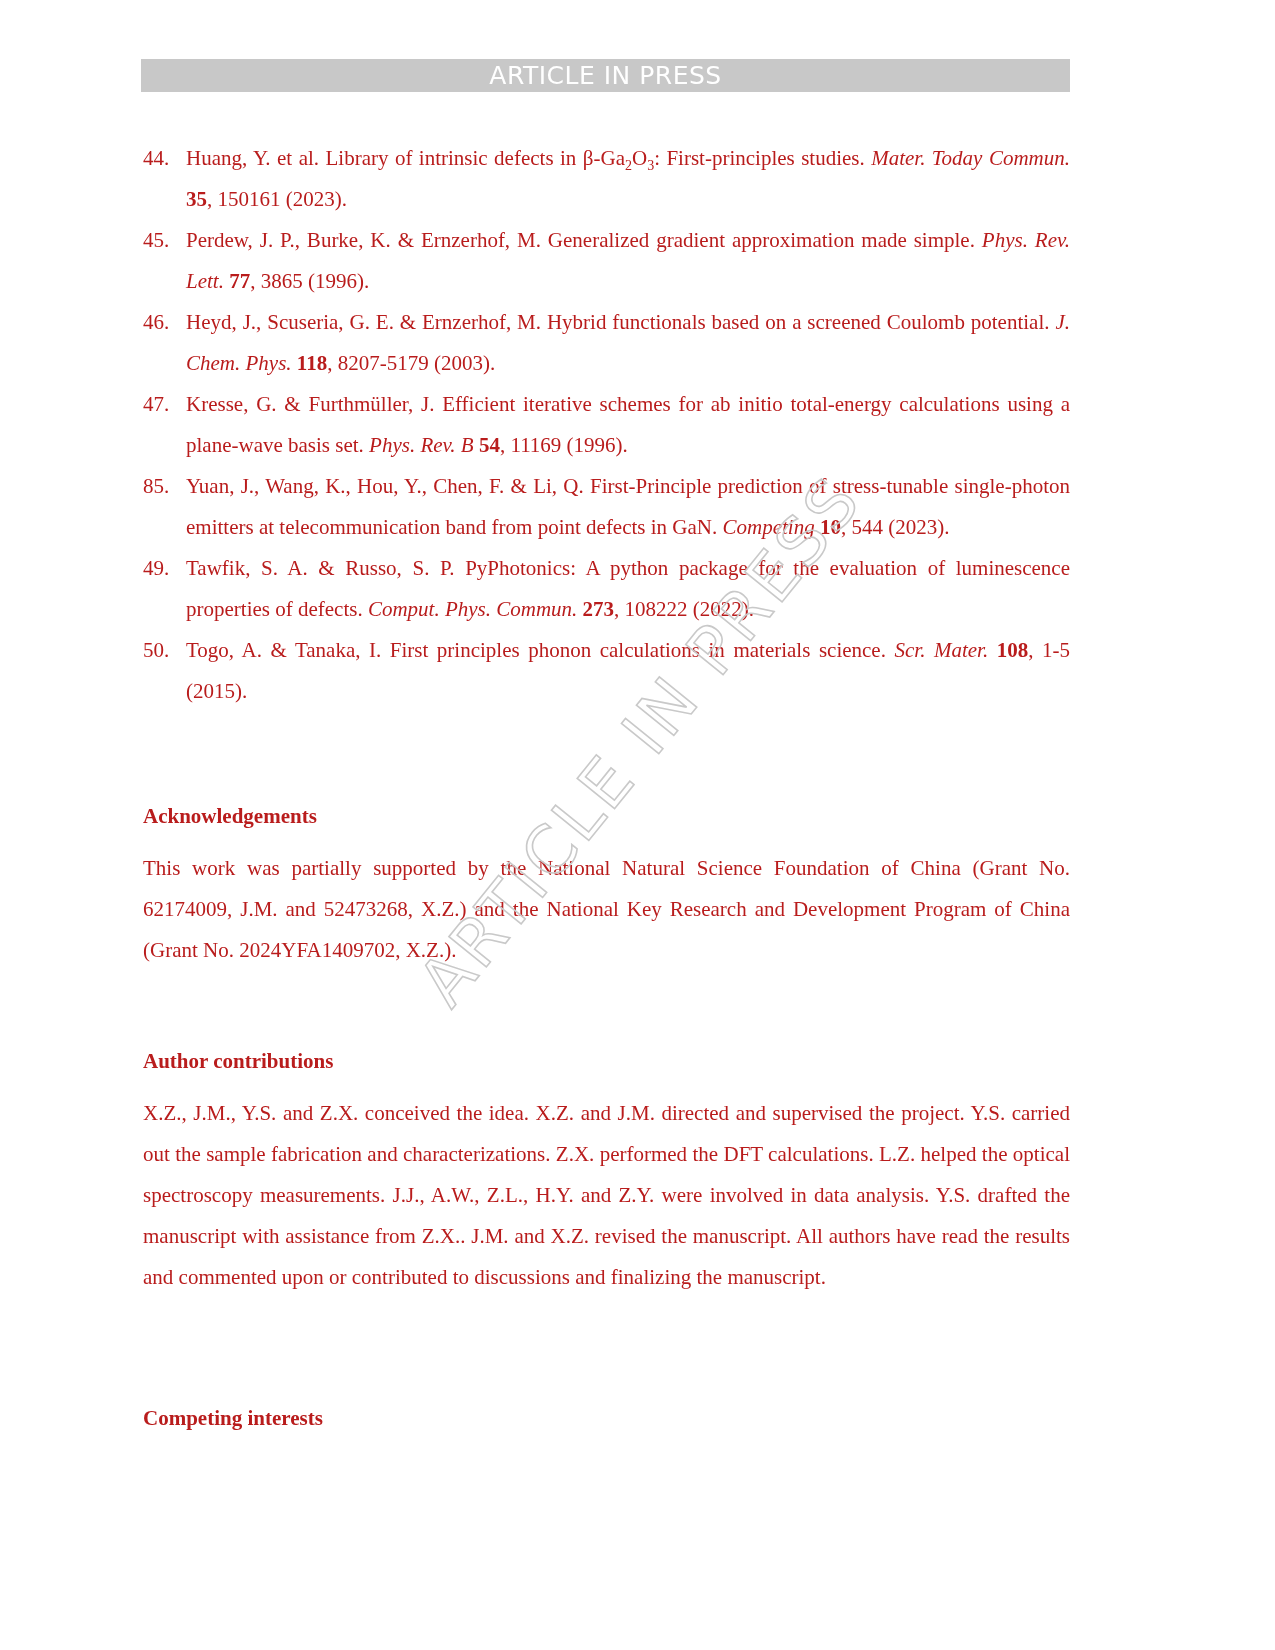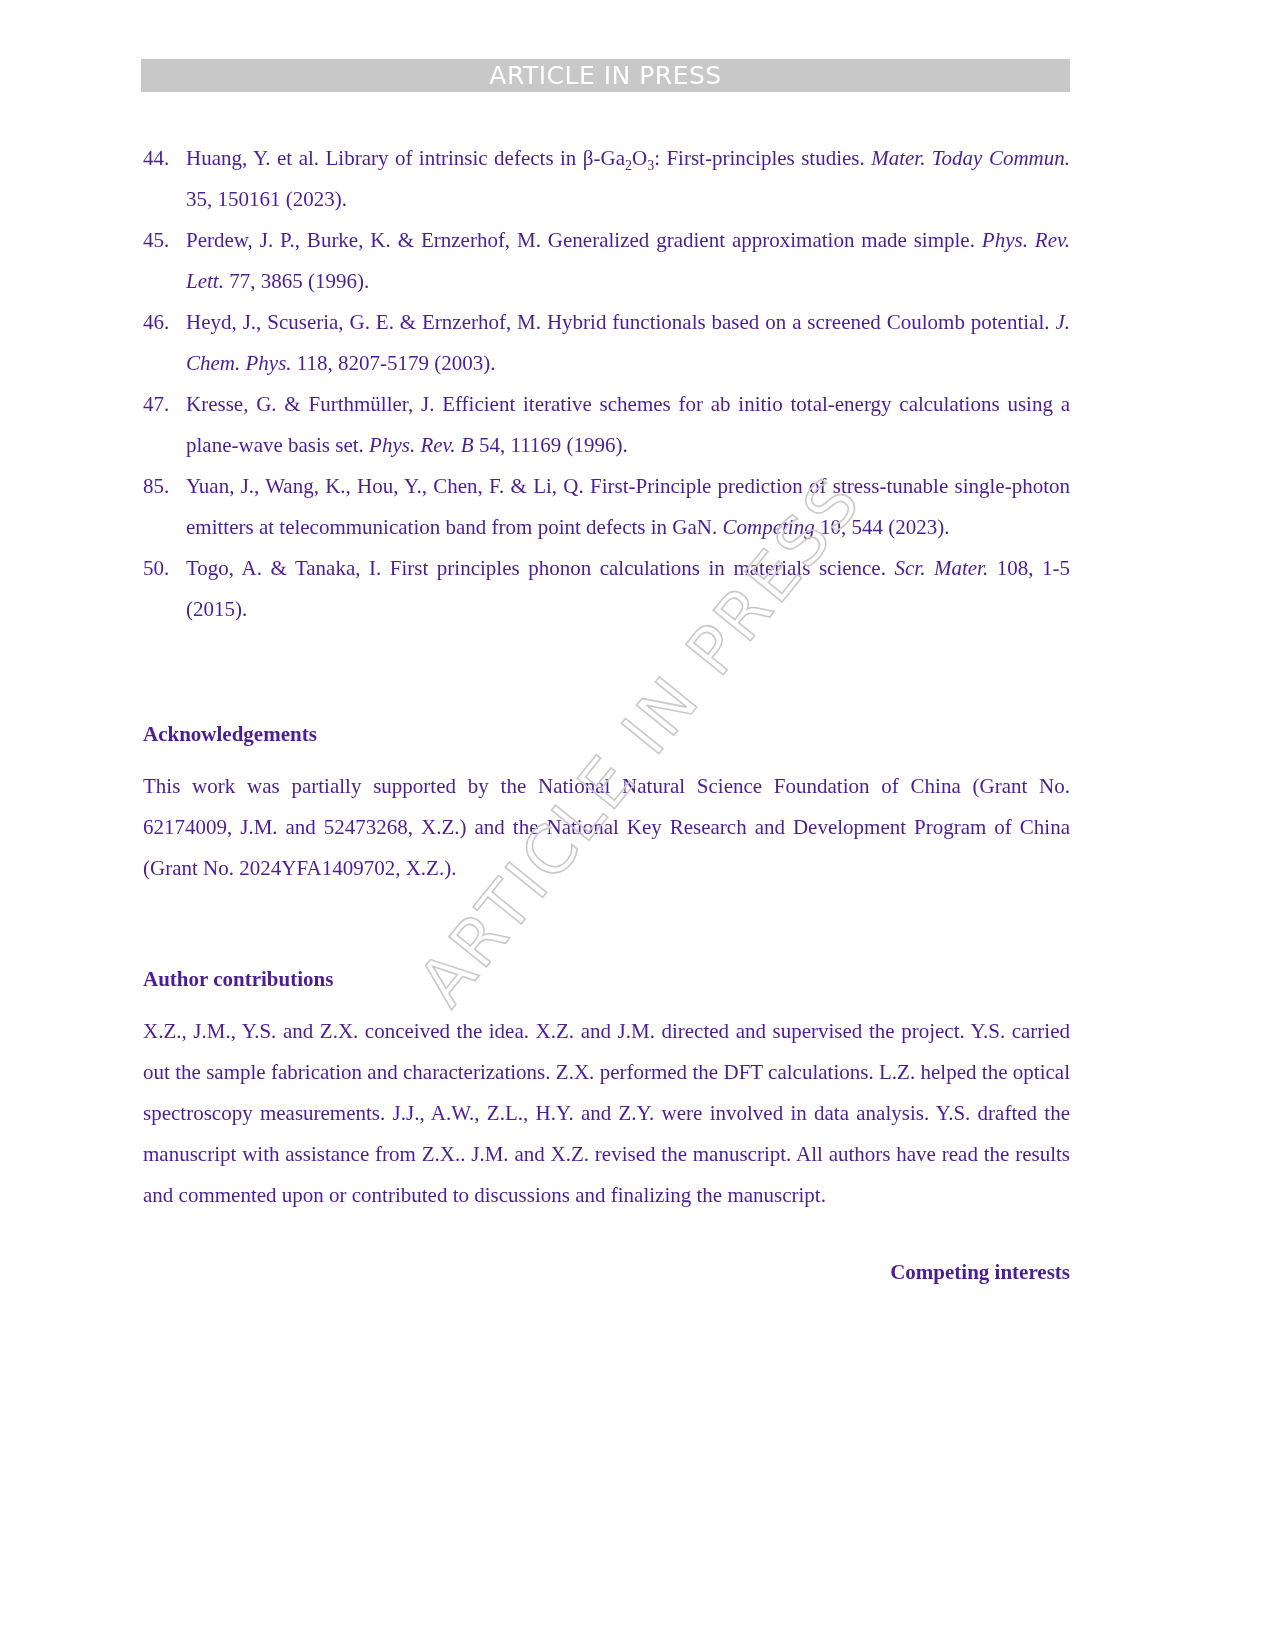--- a/index.html
+++ b/index.html
@@ -5,54 +5,55 @@
     html, body { margin: 0; padding: 0; background: #ffffff; }
     body { width: 1275px; height: 1650px; position: relative; overflow: hidden; }
     .banner {
       position: absolute; left: 141px; top: 59px; width: 929px; height: 33px;
       background: #c8c8c8; color: #ffffff;
       font-family: "DejaVu Sans", sans-serif; font-size: 25px;
       text-align: center; line-height: 33px; letter-spacing: 0.5px;
     }
     .page {
       position: absolute; left: 143px; top: 138px; width: 927px;
-      font-family: "Liberation Serif", serif; font-size: 21px; color: #4c1d95;
+      font-family: "Liberation Serif", serif; font-size: 21px; color: #b91c1c;
       line-height: 41px;
     }
     .refs { margin: 0; padding: 0; list-style: none; }
     .ref { position: relative; padding-left: 43px; text-align: justify; }
     .ref-num { position: absolute; left: 0; top: 0; }
     .ref i { font-style: italic; }
-    .ref b { font-weight: normal; }
+    .ref b { font-weight: bold; }
     .heading { font-weight: bold; margin: 0; line-height: 41px; }
     .para { margin: 0; text-align: justify; }
     .ack-heading { margin-top: 84px; }
     .sec-gap { margin-top: 11px; }
     .auth-heading { margin-top: 70px; }
-    .comp-heading { margin-top: 36px; text-align: right; }
+    .comp-heading { margin-top: 100px; }
     .watermark {
       position: absolute; left: 330px; top: 740px; width: 560px; text-align: center;
       transform: rotate(-51deg); transform-origin: center center;
       font-family: "DejaVu Sans", sans-serif; font-size: 66px; letter-spacing: 4px;
       color: transparent; -webkit-text-stroke: 1.6px #c9c9c9;
       pointer-events: none; white-space: nowrap;
     }
   </style>
 </head>
 <body>
 
 <div class="banner">ARTICLE IN PRESS</div>
 
 <div class="page">
   <ol class="refs" id="ref-list">
       <li class="ref"><span class="ref-num">44.</span><span><span>Huang, Y. et al. Library of intrinsic defects in β-Ga</span><sub style="font-size: 14px; line-height: 0;">2</sub><span>O</span><sub style="font-size: 14px; line-height: 0;">3</sub><span>: First-principles studies. </span><i>Mater. Today Commun.</i><span> </span><b>35</b><span>, 150161 (2023).</span></span></li>
       <li class="ref"><span class="ref-num">45.</span><span><span>Perdew, J. P., Burke, K. &amp; Ernzerhof, M. Generalized gradient approximation made simple. </span><i>Phys. Rev. Lett.</i><span> </span><b>77</b><span>, 3865 (1996).</span></span></li>
       <li class="ref"><span class="ref-num">46.</span><span><span>Heyd, J., Scuseria, G. E. &amp; Ernzerhof, M. Hybrid functionals based on a screened Coulomb potential. </span><i>J. Chem. Phys.</i><span> </span><b>118</b><span>, 8207-5179 (2003).</span></span></li>
       <li class="ref"><span class="ref-num">47.</span><span><span>Kresse, G. &amp; Furthmüller, J. Efficient iterative schemes for ab initio total-energy calculations using a plane-wave basis set. </span><i>Phys. Rev. B</i><span> </span><b>54</b><span>, 11169 (1996).</span></span></li>
       <li class="ref"><span class="ref-num">85.</span><span><span>Yuan, J., Wang, K., Hou, Y., Chen, F. &amp; Li, Q. First-Principle prediction of stress-tunable single-photon emitters at telecommunication band from point defects in GaN. </span><i>Competing</i><span> </span><b>10</b><span>, 544 (2023).</span></span></li>
+      <li class="ref"><span class="ref-num">49.</span><span><span>Tawfik, S. A. &amp; Russo, S. P. PyPhotonics: A python package for the evaluation of luminescence properties of defects. </span><i>Comput. Phys. Commun.</i><span> </span><b>273</b><span>, 108222 (2022).</span></span></li>
       <li class="ref"><span class="ref-num">50.</span><span><span>Togo, A. &amp; Tanaka, I. First principles phonon calculations in materials science. </span><i>Scr. Mater.</i><span> </span><b>108</b><span>, 1-5 (2015).</span></span></li>
     </ol>
 
   <p class="heading ack-heading">Acknowledgements</p>
   <p class="para sec-gap">This work was partially supported by the National Natural Science Foundation of China (Grant No. 62174009, J.M. and 52473268, X.Z.) and the National Key Research and Development Program of China (Grant No. 2024YFA1409702, X.Z.).</p>
 
   <p class="heading auth-heading">Author contributions</p>
   <p class="para sec-gap">X.Z., J.M., Y.S. and Z.X. conceived the idea. X.Z. and J.M. directed and supervised the project. Y.S. carried out the sample fabrication and characterizations. Z.X. performed the DFT calculations. L.Z. helped the optical spectroscopy measurements. J.J., A.W., Z.L., H.Y. and Z.Y. were involved in data analysis. Y.S. drafted the manuscript with assistance from Z.X.. J.M. and X.Z. revised the manuscript. All authors have read the results and commented upon or contributed to discussions and finalizing the manuscript.</p>
 
   <p class="heading comp-heading">Competing interests</p>

